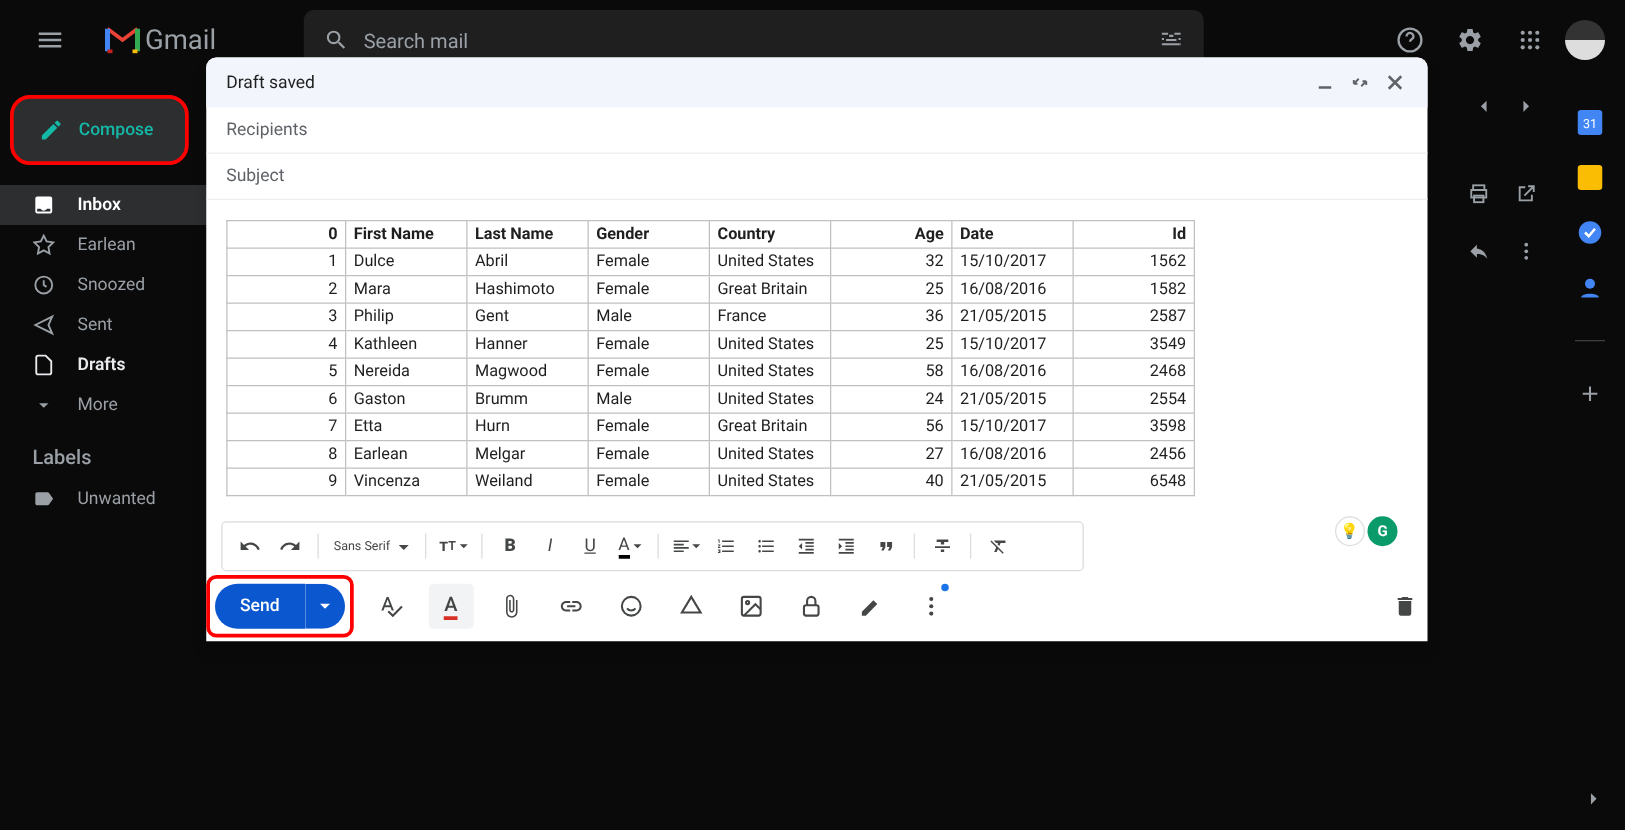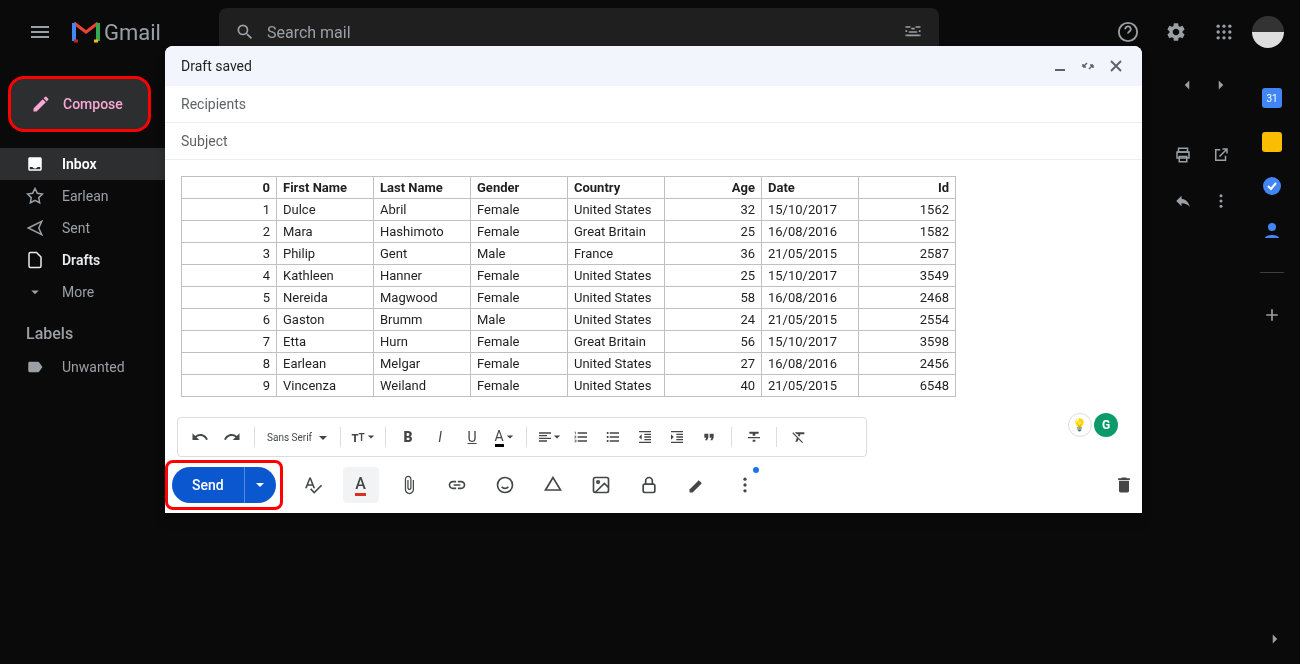--- a/index.html
+++ b/index.html
@@ -1,32 +1,32 @@
 <!DOCTYPE html>
 <html><head>
 <meta charset="utf-8">
 <style>
 * { margin: 0; padding: 0; box-sizing: border-box; font-family: 'Google Sans', Roboto, Arial, sans-serif; }
 body { width: 1300px; height: 664px; background: #0a0a0a; overflow: hidden; position: relative; }
 
 
-.header { height: 64px; display: flex; align-items: center; padding: 0 16px; gap: 8px; }
+.header { height: 64px; display: flex; align-items: center; padding: 0 16px; gap: 20px; }
 .menu-icon { width: 48px; height: 48px; display: flex; align-items: center; justify-content: center; color: #9aa0a6; cursor: pointer; border-radius: 50%; }
 .logo { display: flex; align-items: center; gap: 4px; margin-right: 50px; }
 .logo-text { color: #9aa0a6; font-size: 22px; font-weight: 400; }
 .search-bar { flex: 1; max-width: 720px; height: 48px; background: #1f1f1f; border-radius: 8px; display: flex; align-items: center; padding: 0 16px; gap: 12px; }
 .search-bar input { flex: 1; background: transparent; border: none; color: #9aa0a6; font-size: 16px; outline: none; }
 .search-bar input::placeholder { color: #9aa0a6; }
 .header-right { display: flex; align-items: center; gap: 8px; margin-left: auto; }
 .header-icon { width: 40px; height: 40px; display: flex; align-items: center; justify-content: center; color: #9aa0a6; cursor: pointer; border-radius: 50%; }
 .avatar { width: 32px; height: 32px; border-radius: 50%; background: linear-gradient(to bottom, #333 50%, #ddd 50%); }
 
 
 .sidebar { position: absolute; left: 0; top: 64px; width: 256px; padding: 8px 0; }
-.compose-btn { margin: 4px 8px 16px 8px; width: 143px; height: 56px; background: #2d2e30; border: 3px solid #ff0000; border-radius: 16px; display: flex; align-items: center; gap: 12px; padding: 0 20px; color: #f9a8d4; font-size: 14px; font-weight: 500; cursor: pointer; }
+.compose-btn { margin: 4px 8px 16px 8px; width: 143px; height: 56px; background: #2d2e30; border: 3px solid #ff0000; border-radius: 16px; display: flex; align-items: center; gap: 12px; padding: 0 20px; color: #14b8a6; font-size: 14px; font-weight: 500; cursor: pointer; }
 .nav-item { height: 32px; display: flex; align-items: center; gap: 18px; padding: 0 12px 0 26px; color: #9aa0a6; font-size: 14px; cursor: pointer; border-radius: 0 16px 16px 0; margin-right: 12px; }
 .nav-item.active { background: #2d2e30; color: #ffffff; font-weight: 600; }
 .nav-item.bold { font-weight: 600; color: #e8eaed; }
 .labels-header { padding: 16px 0 8px 26px; color: #9aa0a6; font-size: 16px; font-weight: 500; }
 
 
 .right-rail { position: absolute; right: 0; top: 64px; width: 56px; display: flex; flex-direction: column; align-items: center; gap: 24px; padding-top: 24px; }
 .rail-icon { width: 20px; height: 20px; cursor: pointer; }
 
 
@@ -149,20 +149,27 @@
     <svg width="18" height="18" viewBox="0 0 24 24" fill="currentColor">
         <path d="M19 3H5c-1.1 0-2 .9-2 2v14c0 1.1.9 2 2 2h14c1.1 0 2-.9 2-2V5c0-1.1-.9-2-2-2zm0 16H5v-3h3.56c.69 1.19 1.97 2 3.45 2s2.75-.81 3.45-2H19v3z"></path>
       </svg>
     <span>Inbox</span>
   </div>
   <div class="nav-item">
     <svg width="18" height="18" viewBox="0 0 24 24" fill="none" stroke="currentColor" stroke-width="2">
         <path d="M12 2l3.09 6.26L22 9.27l-5 4.87 1.18 6.88L12 17.77l-6.18 3.25L7 14.14 2 9.27l6.91-1.01L12 2z"></path>
       </svg>
     <span>Earlean</span>
+  </div>
+  <div class="nav-item">
+    <svg width="18" height="18" viewBox="0 0 24 24" fill="none" stroke="currentColor" stroke-width="2">
+        <circle cx="12" cy="12" r="9"></circle>
+        <path d="M12 7v5l3 2"></path>
+      </svg>
+    <span>Snoozed</span>
   </div>
   <div class="nav-item">
     <svg width="18" height="18" viewBox="0 0 24 24" fill="none" stroke="currentColor" stroke-width="2">
         <path d="M3 12l18-9-4 9 4 9-18-9z"></path>
       </svg>
     <span>Sent</span>
   </div>
   <div class="nav-item bold">
     <svg width="18" height="18" viewBox="0 0 24 24" fill="none" stroke="currentColor" stroke-width="2">
         <path d="M14 2H6a2 2 0 00-2 2v16a2 2 0 002 2h12a2 2 0 002-2V8l-6-6z"></path>

